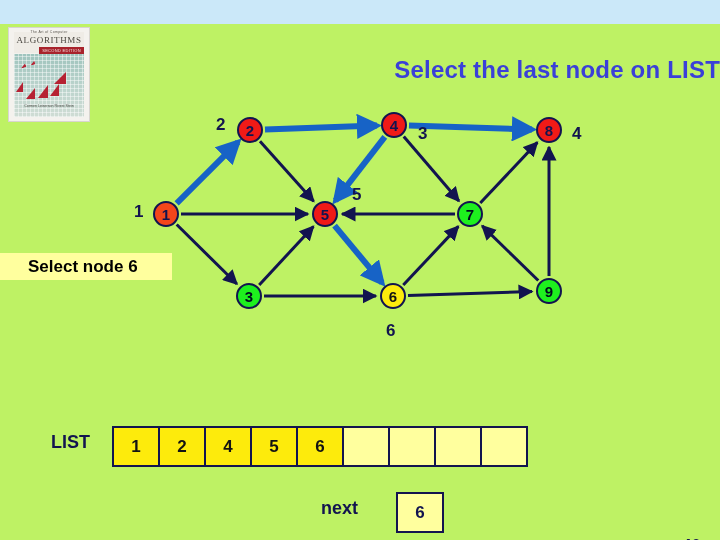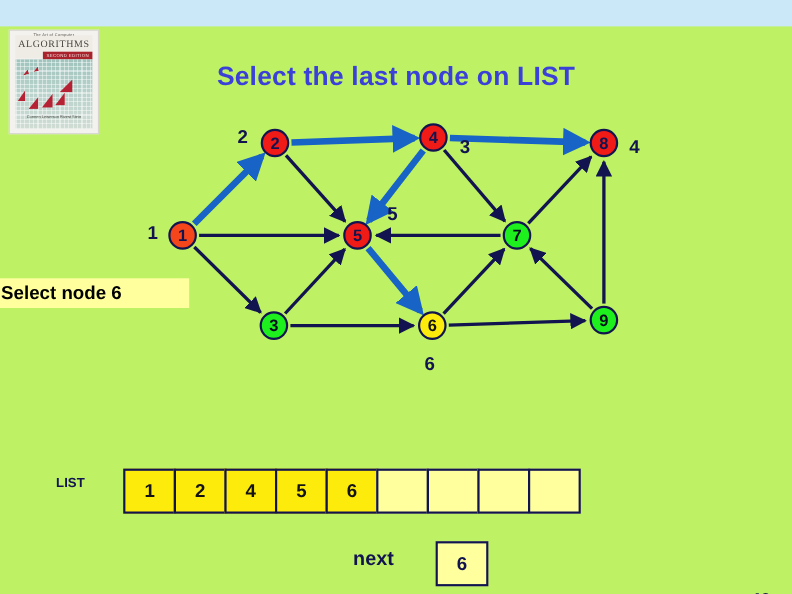--- a/index.html
+++ b/index.html
@@ -89,38 +89,38 @@
     text-align: center;
     font-size: 3.6px;
     color: #4b4a45;
     line-height: 5px;
   }
 
   
   #slide-title {
     position: absolute;
     left: 0; right: 0; top: 32px;
-    text-align: center;
+    text-align: right;
     font-size: 24px;
     font-weight: bold;
     color: #3a40d8;
     letter-spacing: .2px;
   }
 
   
   #callout {
     position: absolute;
     left: 0px; top: 229px;
     width: 172px; height: 27px;
     background: #ffff9e;
     display: flex;
     align-items: center;
   }
   #callout .callout-text {
-    padding-left: 1px;
+    padding-left: 28px;
     font-size: 17px;
     font-weight: bold;
     color: #000000;
   }
 
   
   #graph-svg {
     position: absolute;
     left: 0; top: 0;
     width: 720px; height: 540px;
@@ -147,21 +147,21 @@
     font-size: 17px;
     font-weight: bold;
     color: #12144f;
     white-space: nowrap;
   }
 
   
   #list-label {
     position: absolute;
     left: 51px; top: 408px;
-    font-size: 12px;
+    font-size: 18px;
     font-weight: bold;
     color: #12144f;
   }
   #list-array {
     position: absolute;
     left: 112px; top: 402px;
     display: flex;
   }
   #list-array .cell {
     width: 48px; height: 41px;

